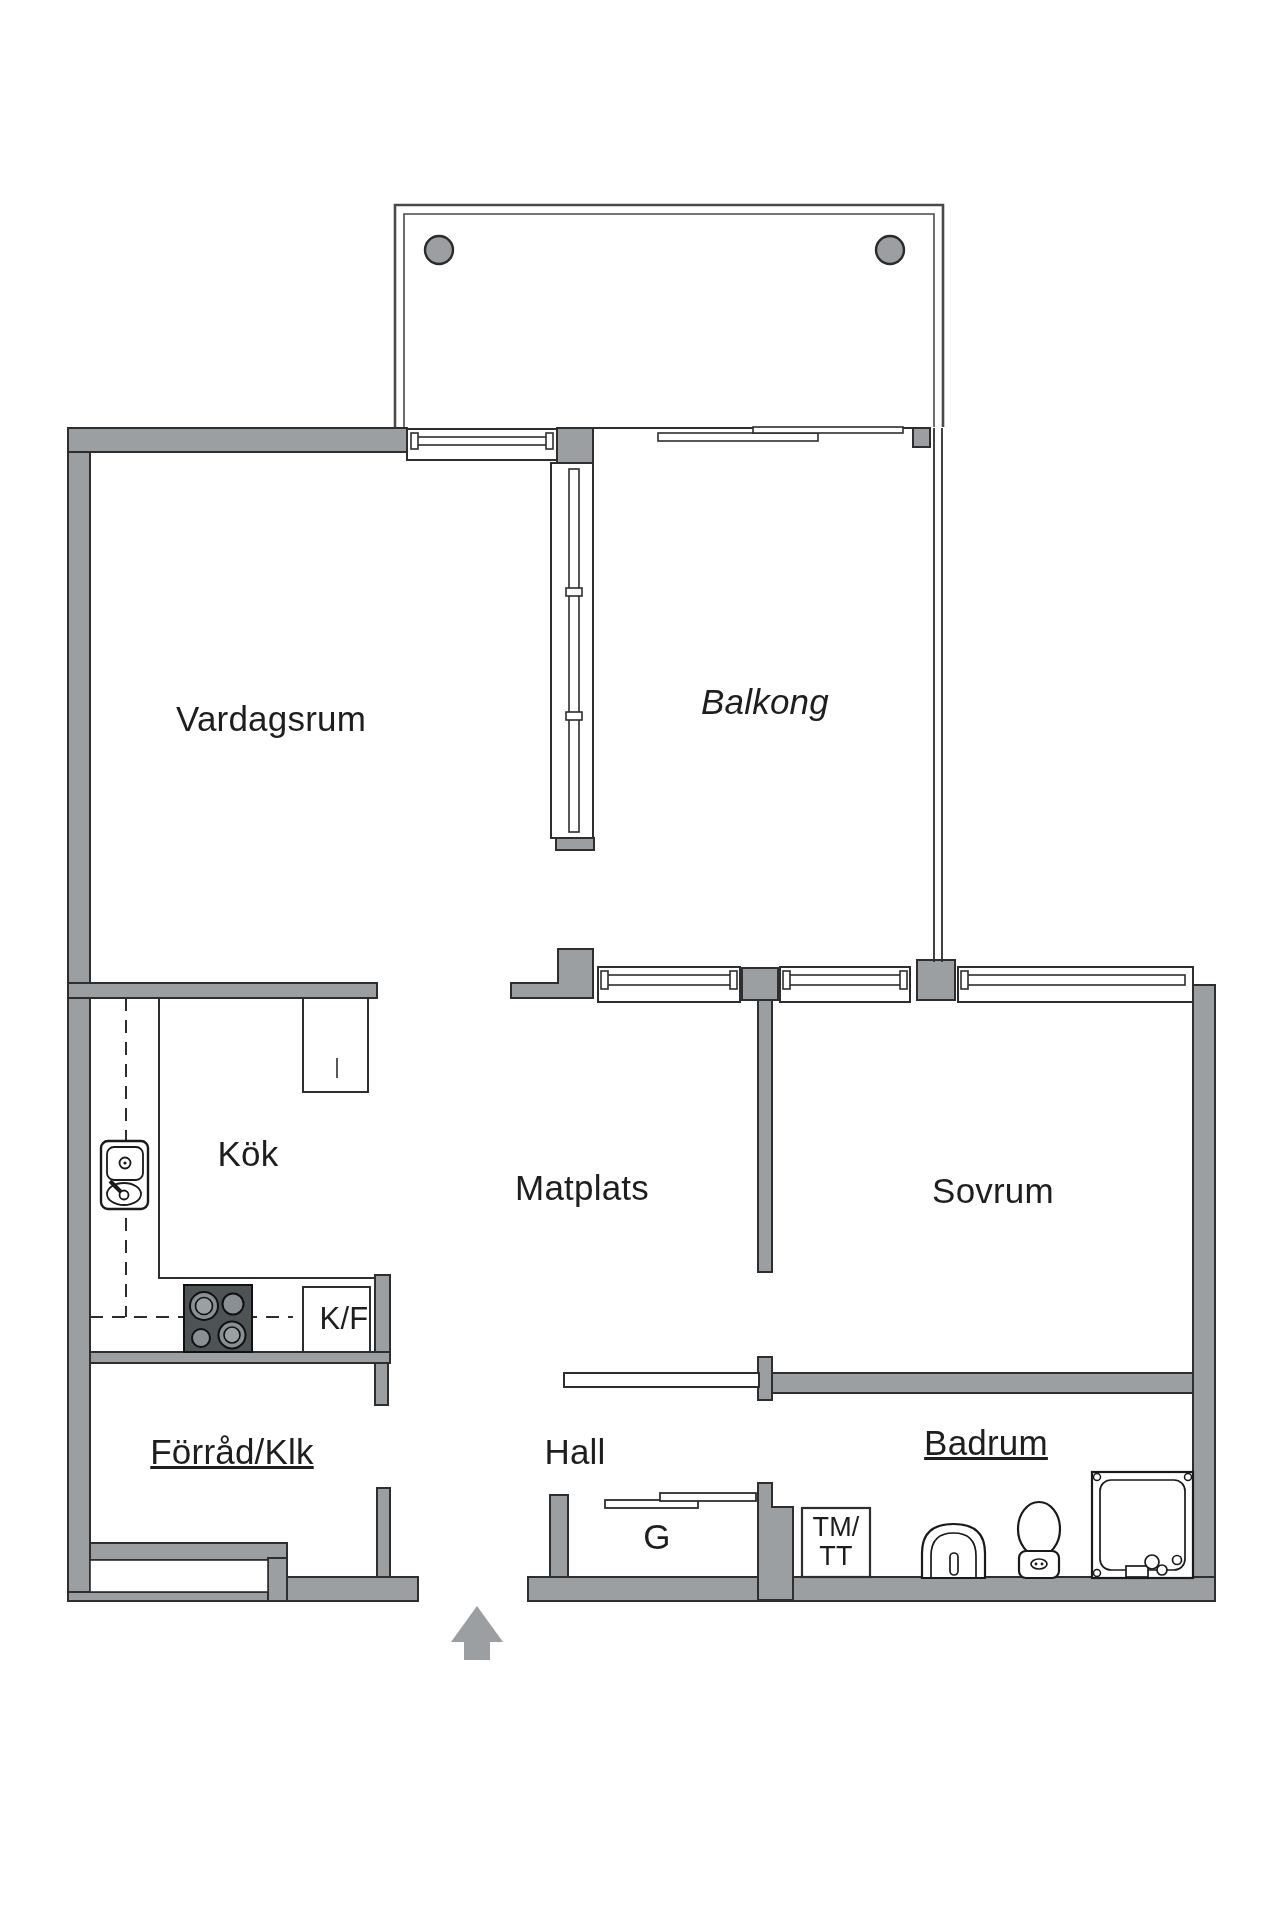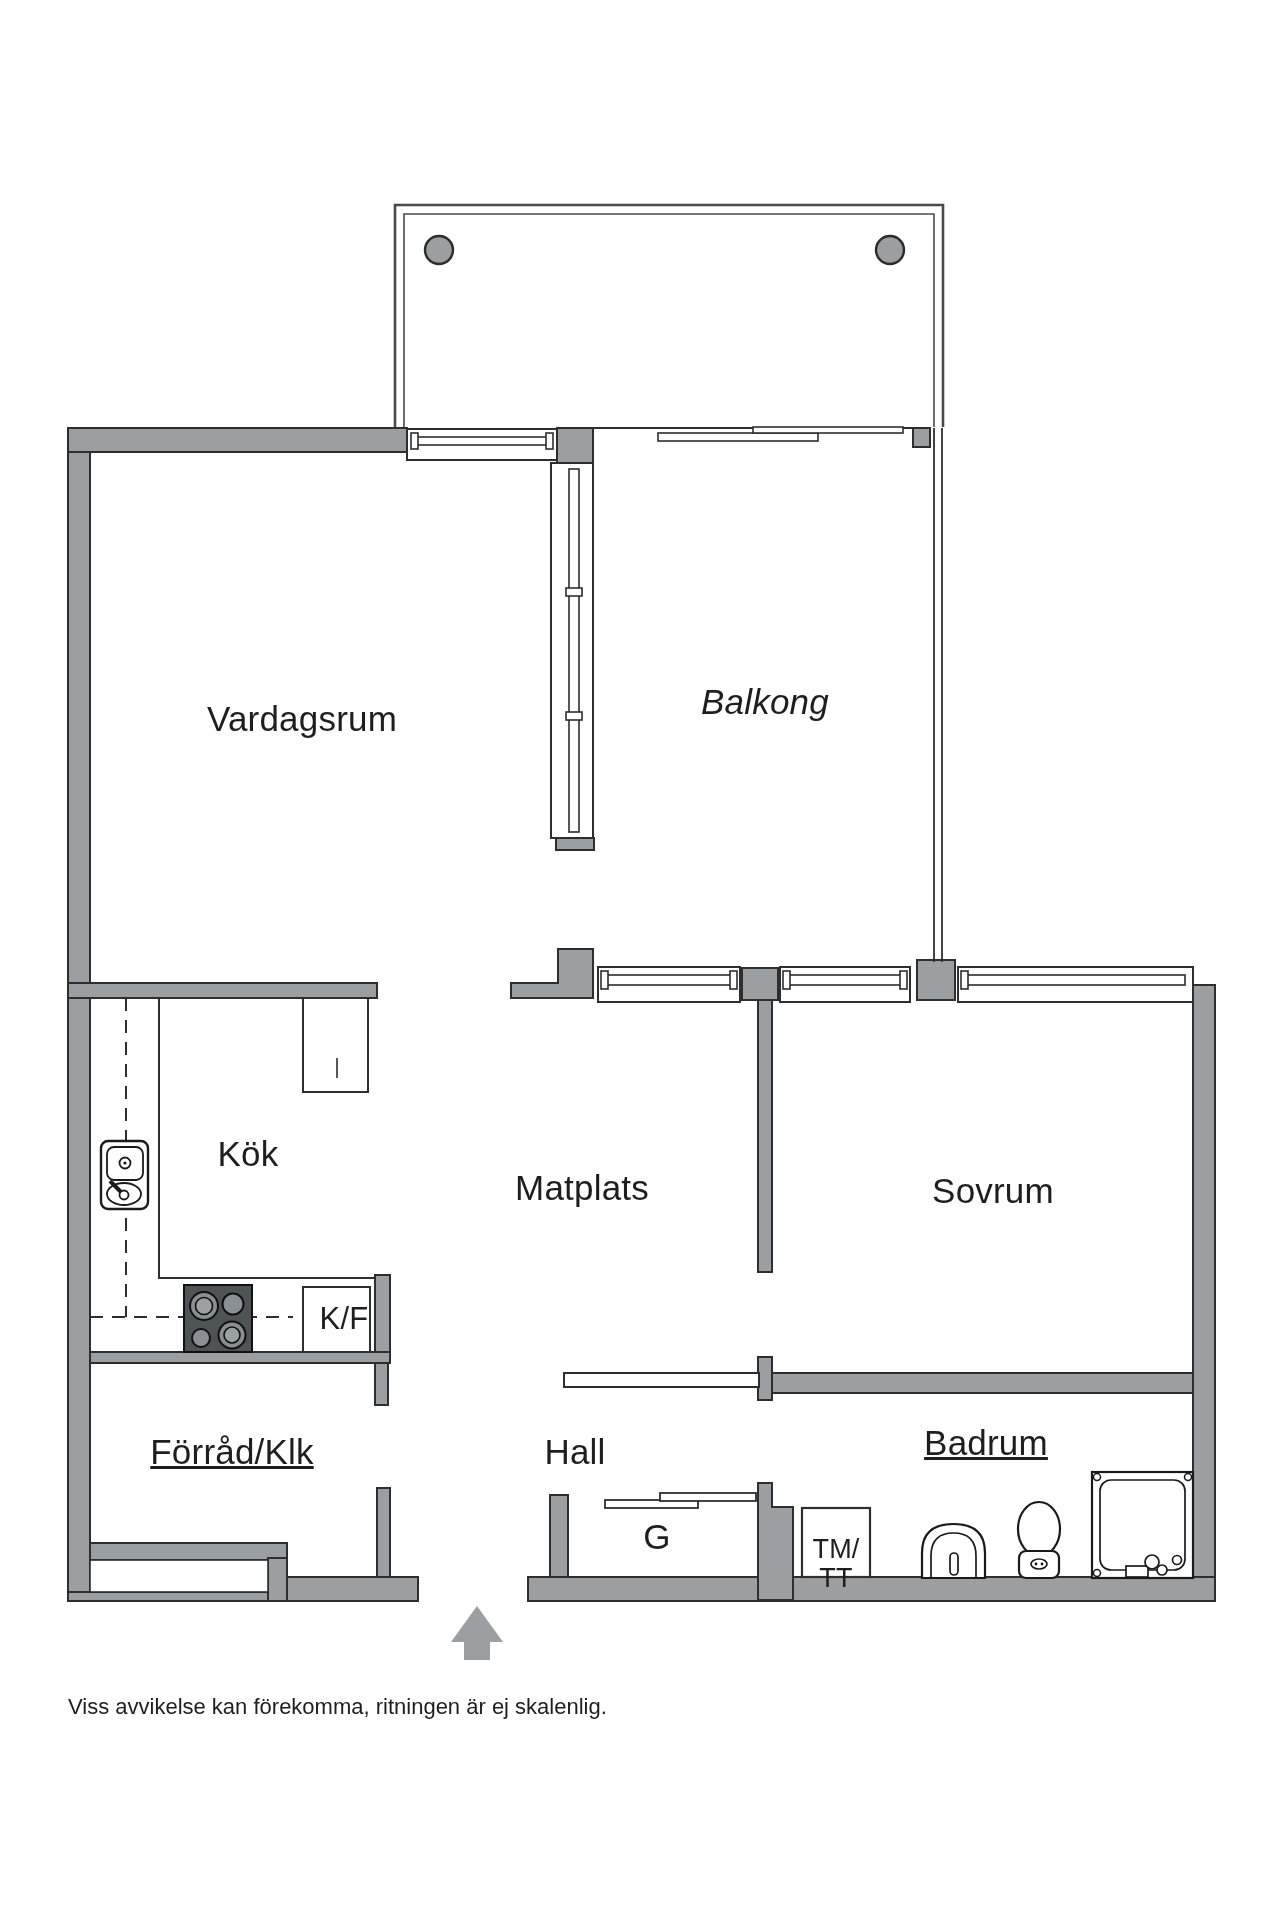--- a/index.html
+++ b/index.html
@@ -13,21 +13,21 @@
   #plan-svg{position:absolute;left:0;top:0;}
   .room-label{
     position:absolute;
     transform:translate(-50%,-50%);
     font-size:35px;
     color:#1e1e1e;
     white-space:nowrap;
     letter-spacing:0.2px;
   }
   .small-label{font-size:31px;margin-left:7px;}
-  .tiny-label{font-size:27px;line-height:1.08;text-align:center;white-space:pre-line;margin-top:22px;}
+  .tiny-label{font-size:27px;line-height:1.08;text-align:center;white-space:pre-line;}
   .footnote{
     position:absolute;
     left:68px;top:1694px;
     font-size:22px;
     color:#1e1e1e;
     white-space:nowrap;
   }
 </style>
 </head>
 <body>
@@ -200,28 +200,27 @@
         <circle cx="1162" cy="1570" r="5" stroke-width="1.7"></circle>
       </g>
     </g>
 
     <g fill="#9b9fa1">
       <polygon points="451,1642 503,1642 477,1606"></polygon>
       <rect x="464" y="1642" width="26" height="18"></rect>
     </g>
   </svg>
 
-  <div class="room-label" style="left:271px;top:719px;margin-left:31px;">Vardagsrum</div>
+  <div class="room-label" style="left:271px;top:719px;">Vardagsrum</div>
   <div class="room-label" style="left:765px;top:702px;font-style:italic;">Balkong</div>
   <div class="room-label" style="left:248px;top:1154px;">Kök</div>
   <div class="room-label" style="left:582px;top:1188px;">Matplats</div>
   <div class="room-label" style="left:993px;top:1191px;">Sovrum</div>
   <div class="room-label" style="left:232px;top:1452px;text-decoration:underline;">Förråd/Klk</div>
   <div class="room-label" style="left:575px;top:1452px;text-align:center;">Hall</div>
   <div class="room-label" style="left:986px;top:1443px;text-decoration:underline;">Badrum</div>
 
   <div class="room-label small-label" style="left:337px;top:1319px;">K/F</div>
   <div class="room-label" style="left:657px;top:1537px;">G</div>
   <div class="room-label tiny-label" style="left:836px;top:1542px;">TM/
 TT</div>
 
-  <div class="footnote">Viss avvikelse kan förekomma, ritningen är ej skalenlig.</div>
 </div>
 
 </body></html>

